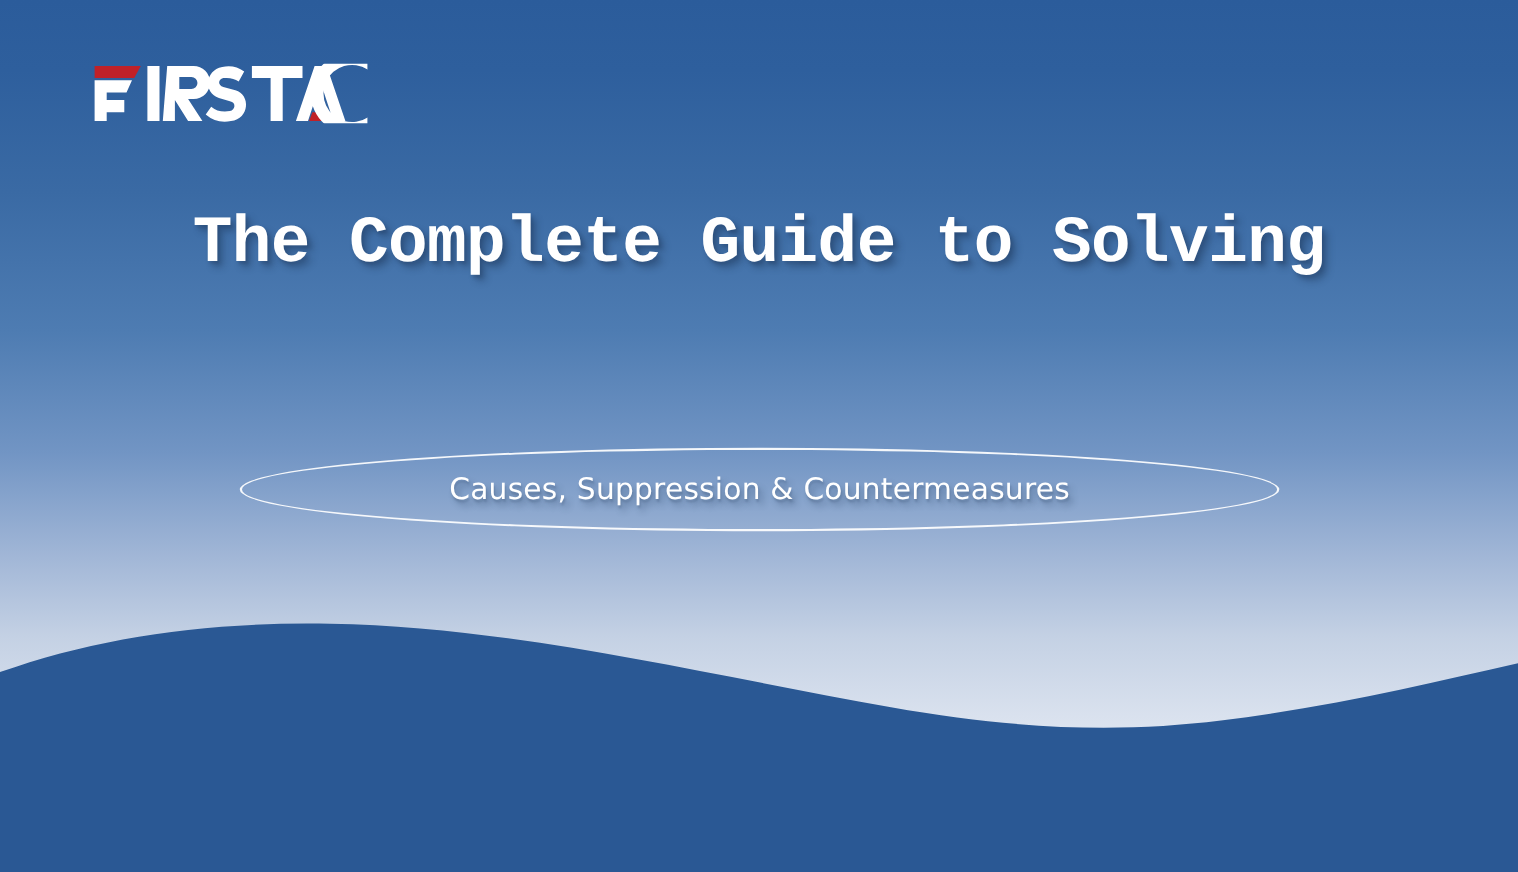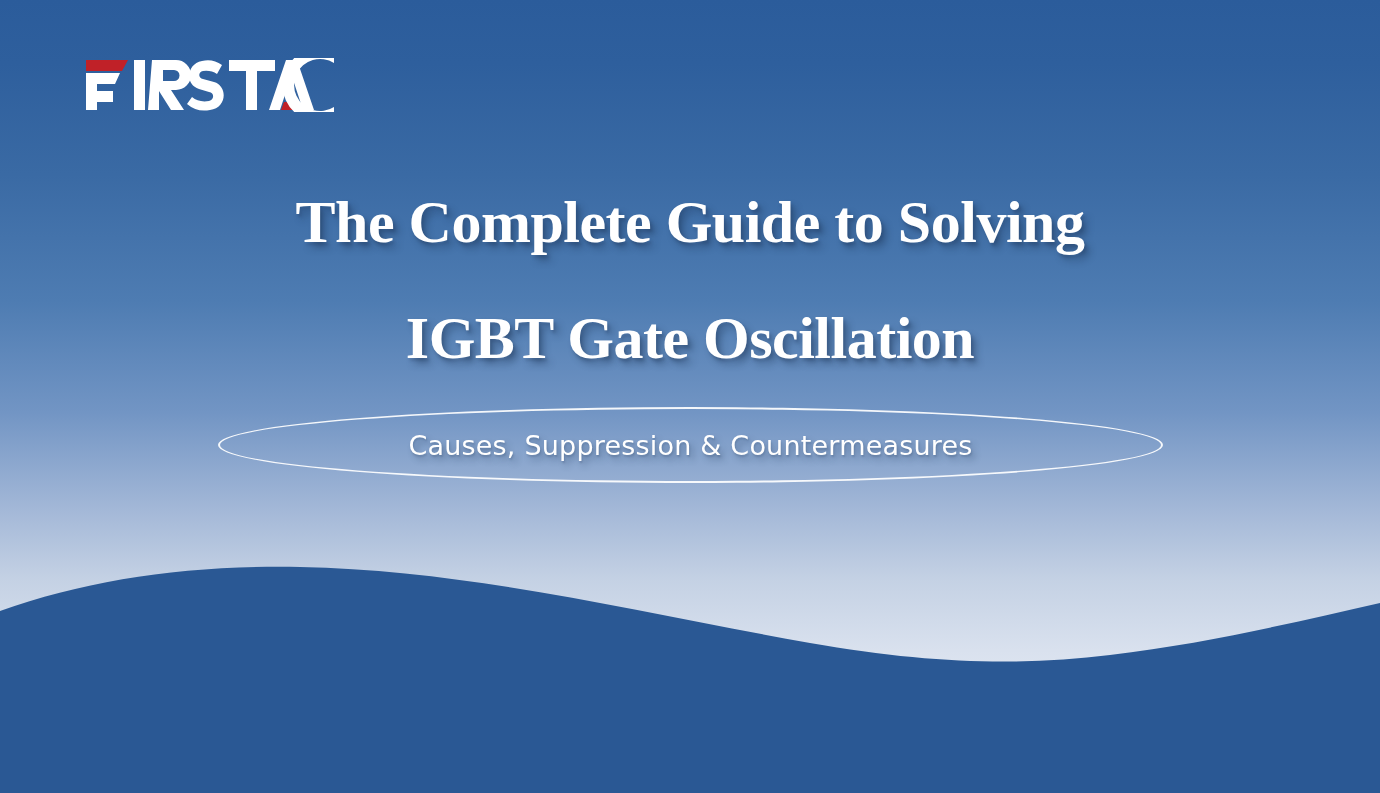--- a/index.html
+++ b/index.html
@@ -65,21 +65,21 @@
   .headline {
     position: absolute;
     left: 0;
     top: 164px;
     width: 1380px;
     text-align: center;
   }
   .headline-line {
     display: block;
     color: #ffffff;
-    font-family: Liberation Serif, serif;
+    font-family: Liberation Mono, monospace;
     font-weight: bold;
     font-size: 60px;
     line-height: 116px;
     letter-spacing: -0.5px;
     text-shadow:
       5px 6px 7px rgba(28, 52, 86, 0.40),
       2px 3px 3px rgba(28, 52, 86, 0.28);
     white-space: nowrap;
   }
 
@@ -140,21 +140,20 @@
 
       <g fill="#ffffff">
         <path d="M258,13 a26,26 0 1 0 0,28 l8,7 a37,37 0 1 1 0,-42 z"></path>
         <polygon points="272,2 283,2 283,23 301,2 315,2 294,26 316,52 302,52 283,30 283,52 272,52"></polygon>
       </g>
     </svg>
   </div>
 
   <div class="headline">
     <span class="headline-line">The Complete Guide to Solving</span>
-    <span class="headline-line">IGBT Gate Oscillation</span>
   </div>
 
   <div class="subtitle-pill">
     <span class="subtitle-text">Causes, Suppression &amp; Countermeasures</span>
   </div>
 
   <div class="wave-layer">
     <svg viewBox="0 0 1380 260" preserveAspectRatio="none" xmlns="http://www.w3.org/2000/svg">
       <path d="M0,78 C90,46 190,32 300,34 C470,37 640,80 810,110
                C930,131 1020,133 1110,122 C1210,110 1300,88 1380,70

